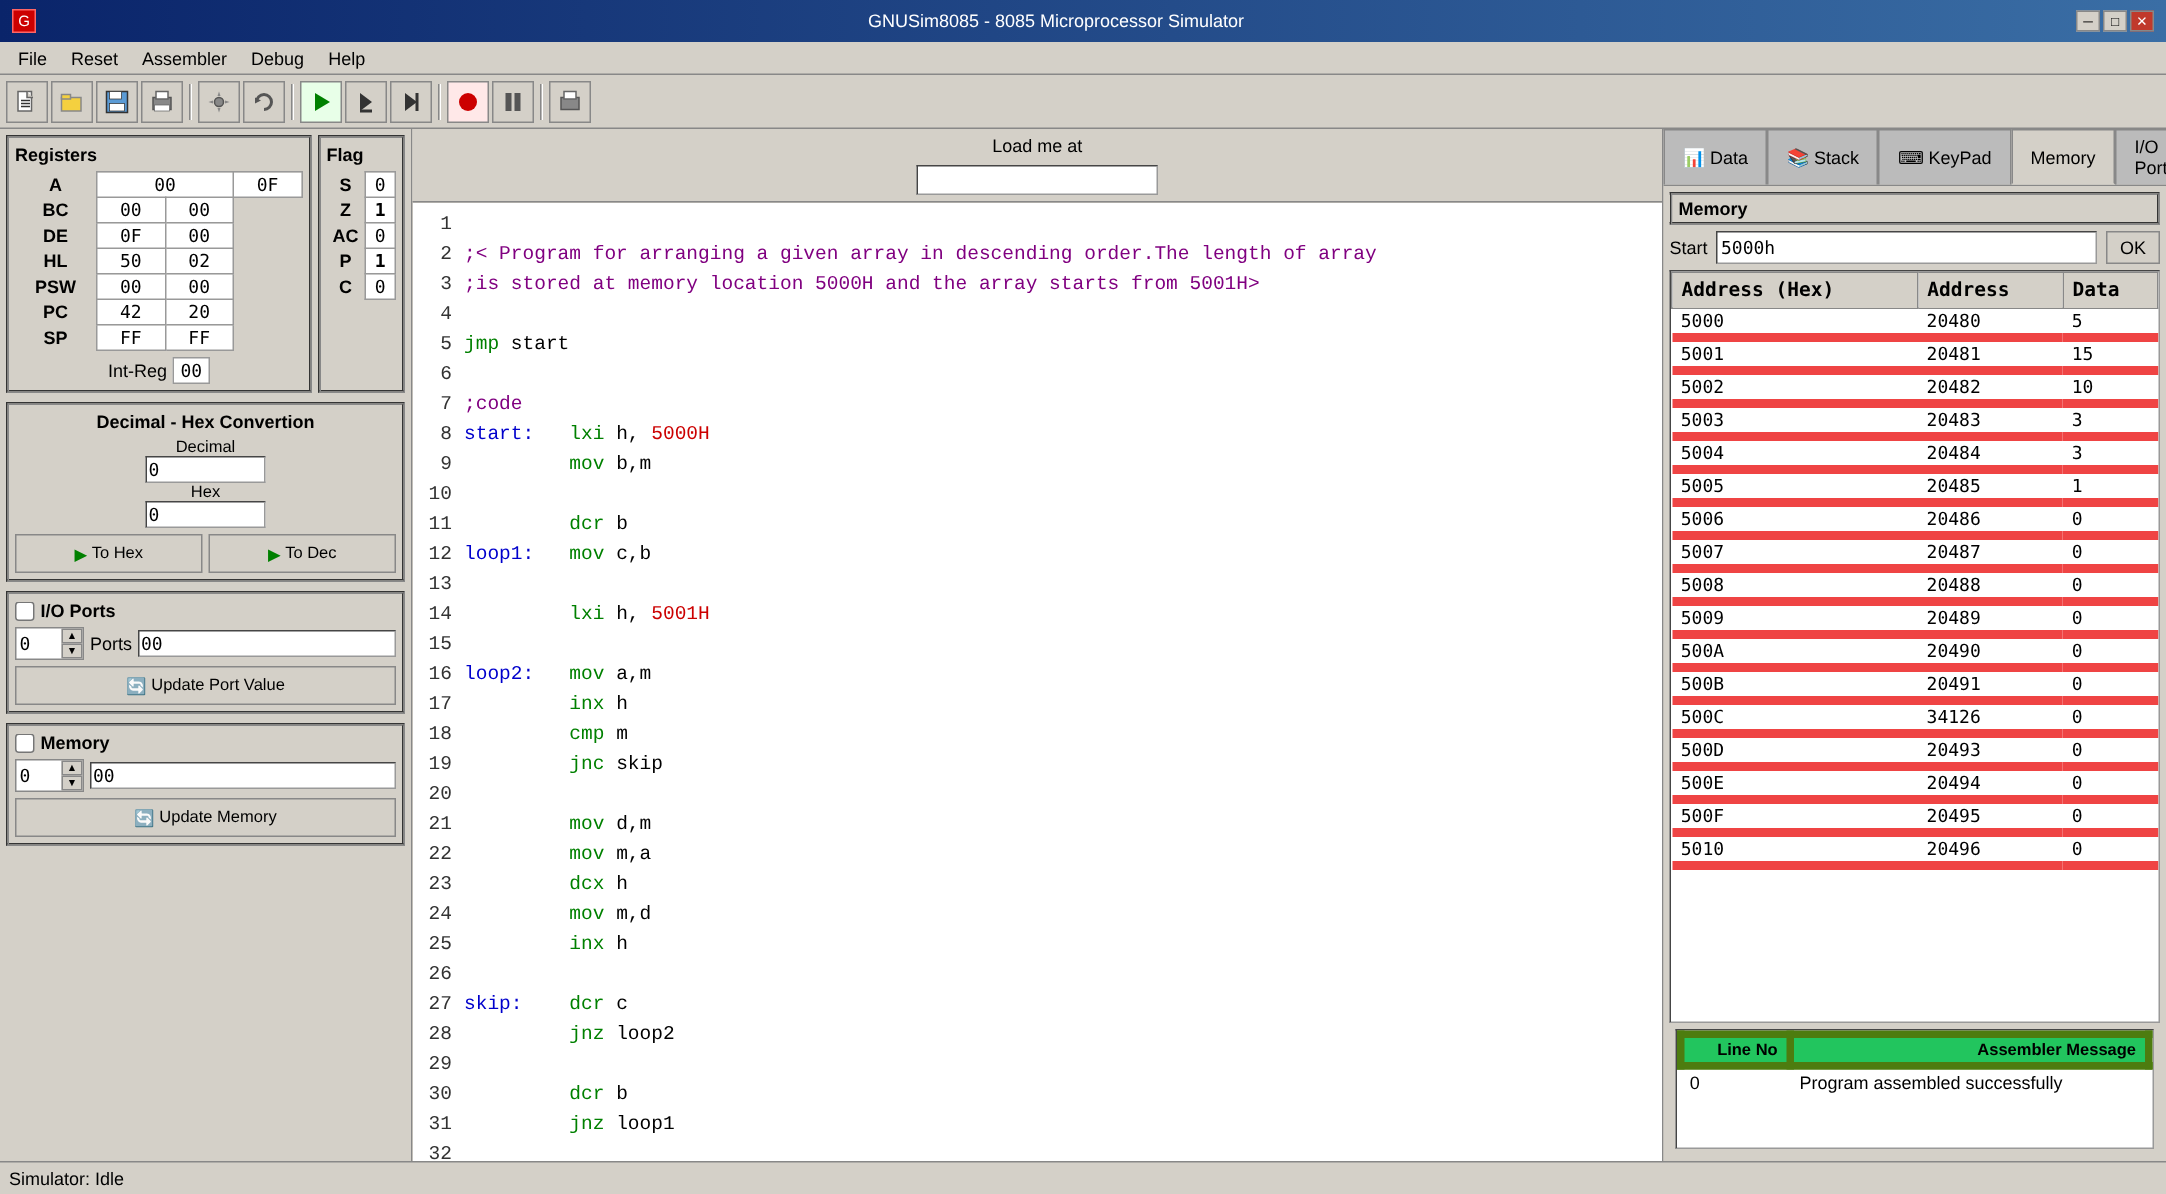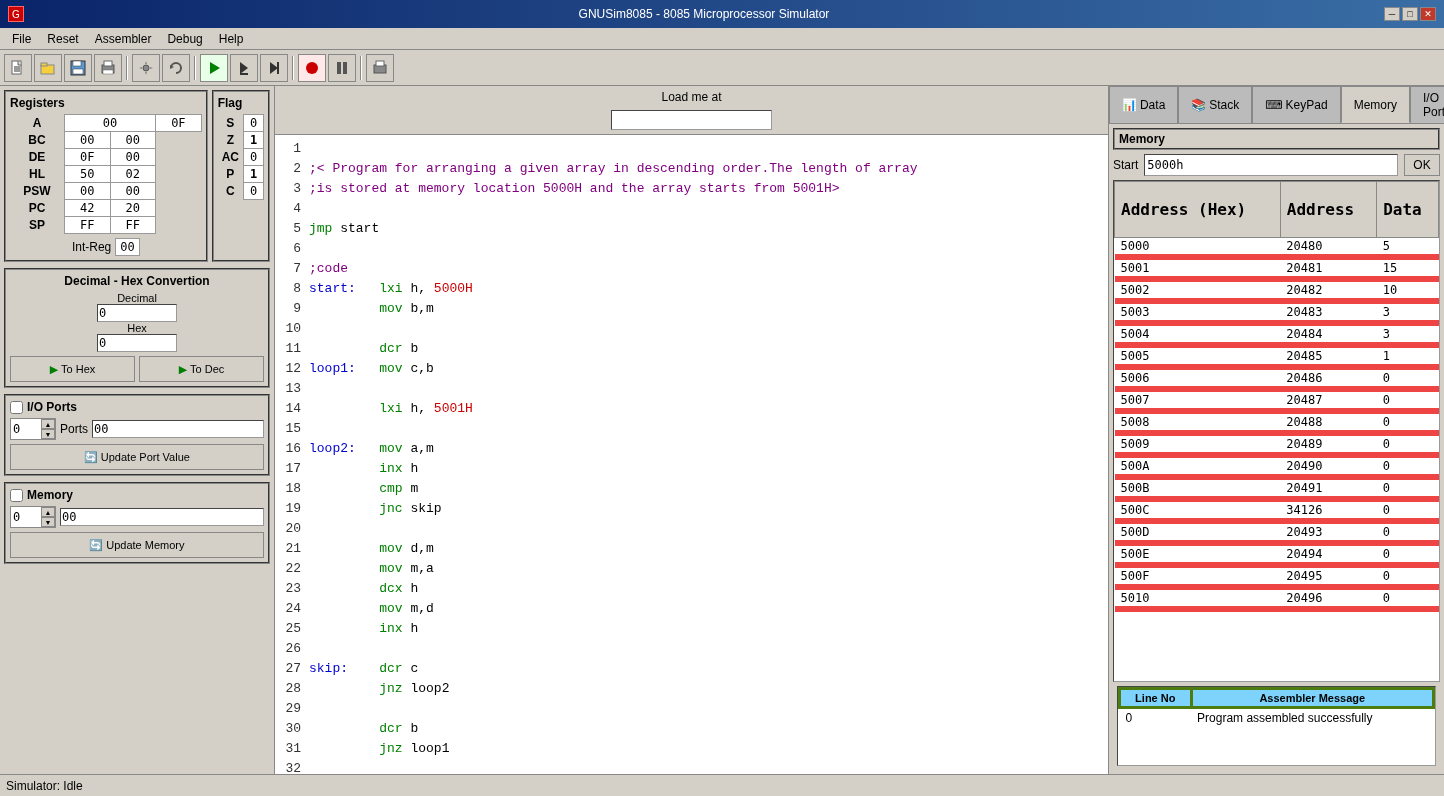--- a/index.html
+++ b/index.html
@@ -399,47 +399,47 @@
     }
     .memory-table {
       width: 100%;
       border-collapse: collapse;
       font-size: 12px;
       font-family: monospace;
     }
     .memory-table th {
       background: #d4d0c8;
       border: 1px solid #888;
-      padding: 18px 6px;
+      padding: 4px 6px;
       text-align: left;
-      font-size: 16px;
+      font-size: 13px;
       position: sticky;
       top: 0;
     }
     .memory-table td {
       padding: 1px 6px;
       border-bottom: 6px solid #ef4444;
     }
 
     .assembler-section {
       border: 1px inset #999;
       margin: 4px;
       background: white;
       height: 80px;
     }
     .assembler-table {
       width: 100%;
       border-collapse: collapse;
       font-size: 12px;
     }
     .assembler-table th {
-      background: #7dd3fc;
-      border: 3px solid #4d7c0f;
+      background: #22c55e;
+      border: 5px solid #4d7c0f;
       padding: 2px 6px;
-      text-align: center;
+      text-align: right;
       font-size: 11px;
     }
     .assembler-table td {
       padding: 2px 6px;
     }
 
     
     .status-bar {
       height: 22px;
       background: #d4d0c8;

